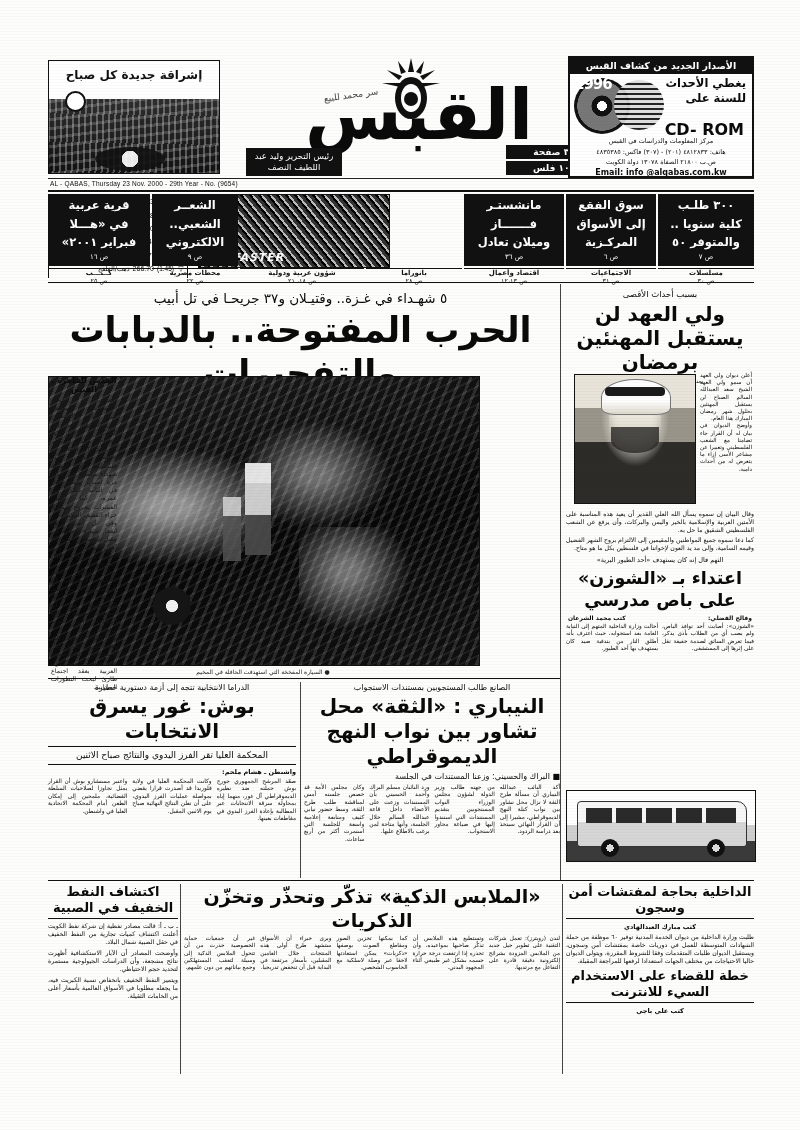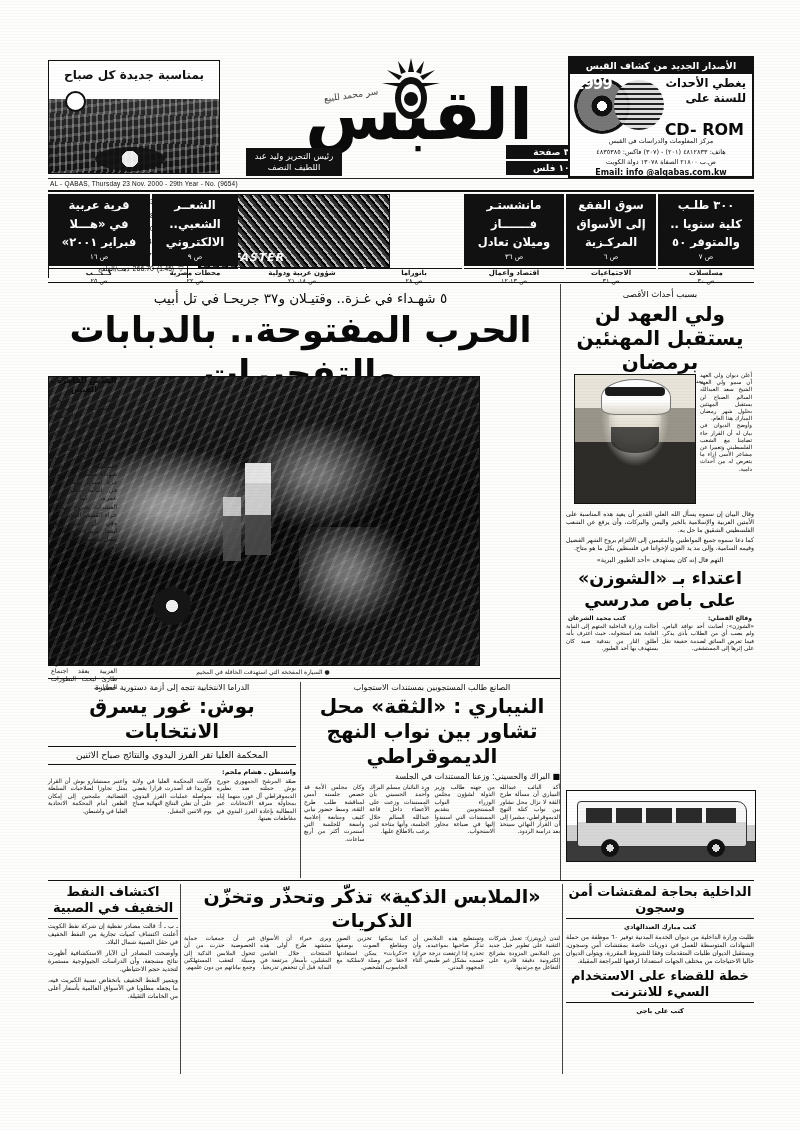--- a/index.html
+++ b/index.html
@@ -348,21 +348,21 @@
   }
 </style>
 </head>
 <body>
 
 <div class="page">
 
   <div id="masthead">
 
     <div id="promo-left">
-      <div class="pl-txt ar">بمناسبة جديدة كل صباح</div>
+      <div class="pl-txt ar">إشراقة جديدة كل صباح</div>
       <div class="sun"></div>
       <div class="waves"></div>
       <div class="eye"></div>
     </div>
 
     <div id="logo-block">
       <div id="logo-burst">
         <svg width="62" height="62" viewBox="0 0 62 62" aria-hidden="true">
           <g fill="#101010">
             <path d="M31 0 L34 14 L28 14 Z"></path>
@@ -384,21 +384,21 @@
 وليد عبد اللطيف النصف</div>
       <div id="price-box">
         <div class="ar">٣٦ صفحة</div>
         <div class="ar">١٠٠ فلس</div>
       </div>
     </div>
 
     <div id="promo-right">
       <div class="pr-top ar">الأصدار الجديد من كشاف القبس</div>
       <div class="pr-mid">
-        <span class="pr-year ltr">1999</span>
+        <span class="pr-year ltr">1996</span>
         <div class="disc"></div>
         <div class="globe"></div>
         <div class="pr-lines ar">
           <div>يغطي الأحداث</div>
           <div>للسنة على</div>
         </div>
         <div class="pr-cd ltr">CD- ROM</div>
       </div>
       <div class="pr-foot ar">مركز المعلومات والدراسات في القبس</div>
       <div class="pr-foot ar">هاتف: ٤٨١٢٨٣٣ (٢٠١) - (٣٠٧) فاكس: ٤٨٣٥٣٨٥</div>

